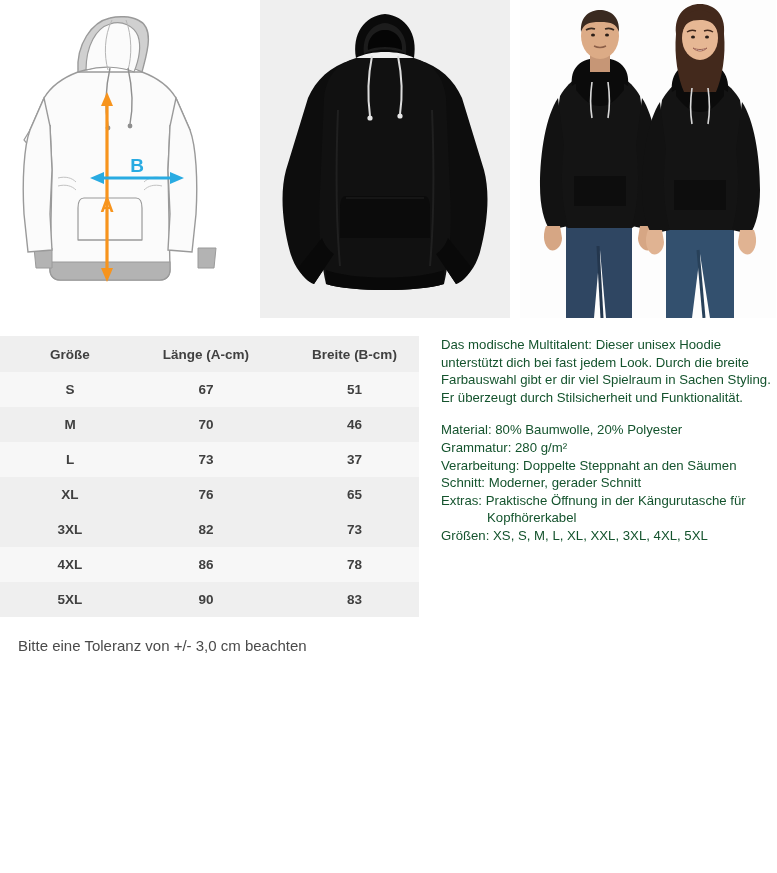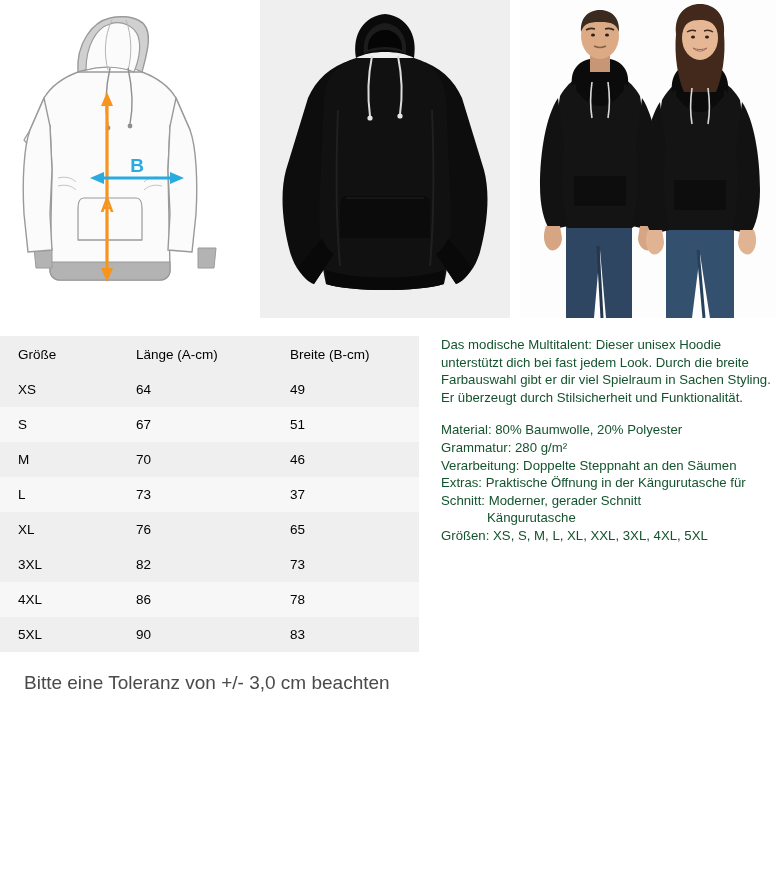--- a/index.html
+++ b/index.html
@@ -55,44 +55,43 @@
   }
 
   
   .size-table {
     border-collapse: collapse;
     width: 387px;
     table-layout: fixed;
   }
   .size-table th,
   .size-table td {
-    text-align: left;
-    font-weight: normal;
+    text-align: center;
+    font-weight: bold;
     font-size: 13.5px;
-    color: #000000;
+    color: #404040;
     padding: 0;
     height: 35px;
     vertical-align: middle;
   }
   .size-table th:nth-child(1), .size-table td:nth-child(1) { width: 104px; padding-left: 18px; }
   .size-table th:nth-child(2), .size-table td:nth-child(2) { width: 140px; padding-left: 14px; }
   .size-table th:nth-child(3), .size-table td:nth-child(3) { width: 129px; padding-left: 14px; }
   .size-table thead th {
     background: #efefef;
     height: 36px;
   }
   .size-table tbody tr.odd td { background: #efefef; }
   .size-table tbody tr.even td { background: #f7f7f7; }
 
   .tolerance {
     margin-top: 20px;
     padding-left: 18px;
-    font-size: 19px;
+    font-size: 15px;
     color: #4a4a4a;
-    margin-left: 6px;
   }
 
   
   .desc {
     width: 372px;
     padding-left: 22px;
     font-size: 13.2px;
     line-height: 17.6px;
     color: #14532d;
   }
@@ -288,25 +287,20 @@
     <div>
       <table class="size-table">
         <thead>
           <tr>
             <th>Größe</th>
             <th>Länge (A-cm)</th>
             <th>Breite (B-cm)</th>
           </tr>
         </thead>
         <tbody>
-          <tr class="odd">
-            <td>XS</td>
-            <td>64</td>
-            <td>49</td>
-          </tr>
           <tr class="even">
             <td>S</td>
             <td>67</td>
             <td>51</td>
           </tr>
           <tr class="odd">
             <td>M</td>
             <td>70</td>
             <td>46</td>
           </tr>
@@ -338,19 +332,19 @@
         </tbody>
       </table>
       <div class="tolerance">Bitte eine Toleranz von +/- 3,0 cm beachten</div>
     </div>
 
     <div class="desc">
       <p class="para-intro">Das modische Multitalent: Dieser unisex Hoodie unterstützt dich bei fast jedem Look. Durch die breite Farbauswahl gibt er dir viel Spielraum in Sachen Styling. Er überzeugt durch Stilsicherheit und Funktionalität.</p>
       <p class="spec-line">Material: 80% Baumwolle, 20% Polyester</p>
       <p class="spec-line">Grammatur: 280 g/m²</p>
       <p class="spec-line">Verarbeitung: Doppelte Steppnaht an den Säumen</p>
+      <p class="spec-line">Schnitt: Moderner, gerader Schnitt</p>
       <p class="spec-line">Extras: Praktische Öffnung in der Kängurutasche für</p>
-      <p class="spec-line">Schnitt: Moderner, gerader Schnitt</p>
-      <p class="spec-line spec-indent">Kängurutasche</p>
+      <p class="spec-line spec-indent">Kopfhörerkabel</p>
       <p class="spec-line">Größen: XS, S, M, L, XL, XXL, 3XL, 4XL, 5XL</p>
     </div>
   </div>
 </div>
 
 </body></html>

